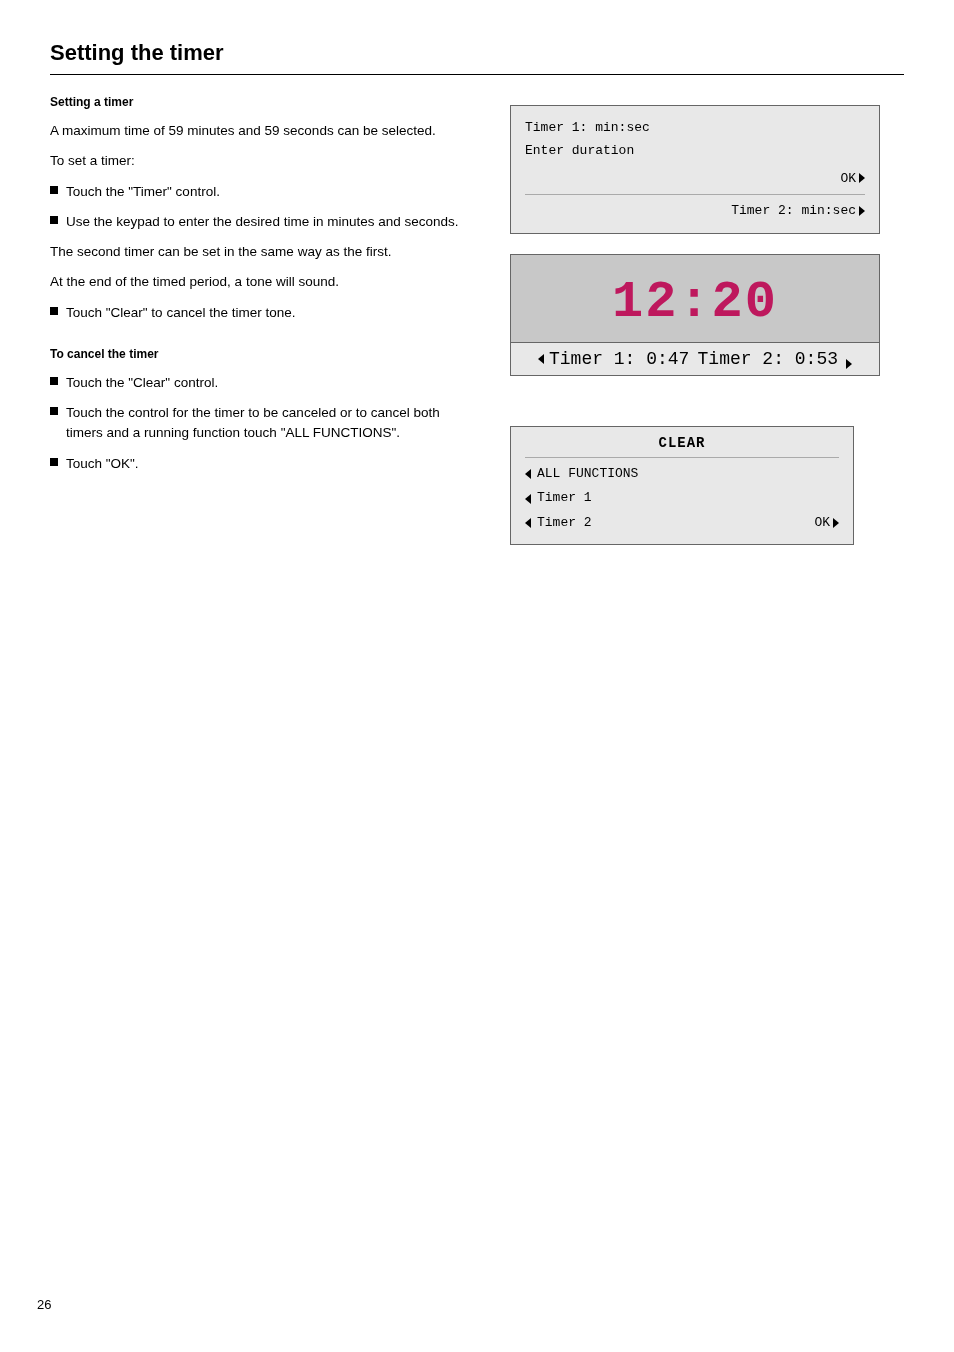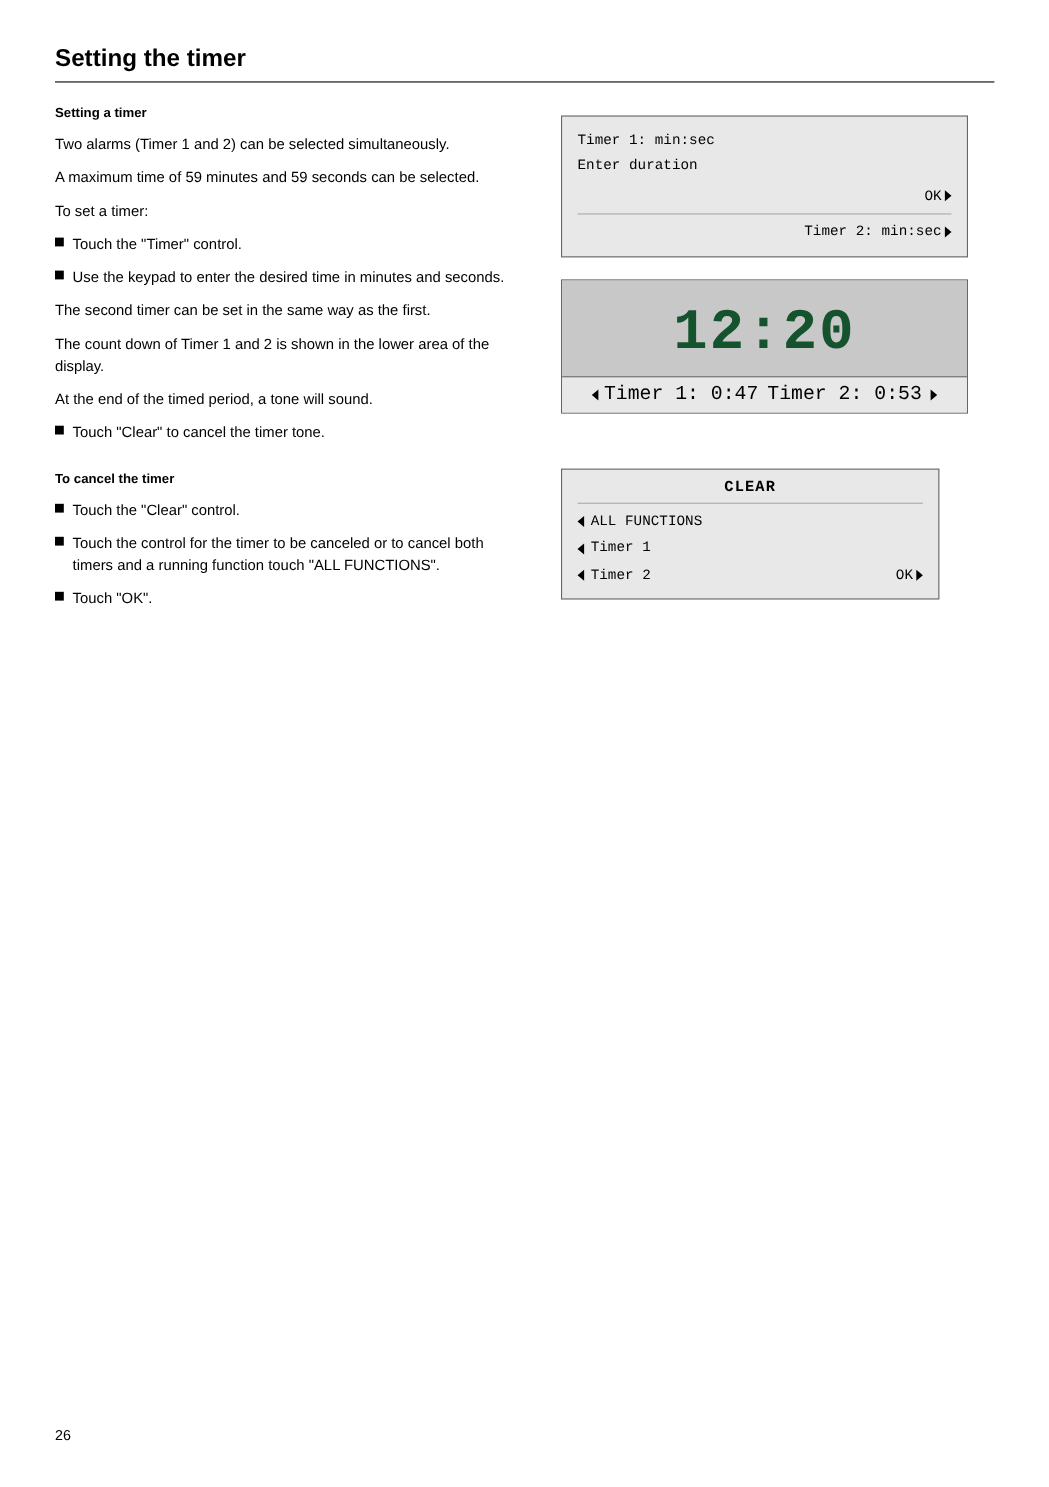--- a/index.html
+++ b/index.html
@@ -137,42 +137,42 @@
       background: #c8c8c8;
       text-align: center;
       padding: 18px 0 10px 0;
     }
 
     .clock-time {
       font-size: 52px;
       font-weight: bold;
       font-family: 'Courier New', monospace;
       letter-spacing: 2px;
-      color: #14532d;
+      color: #be185d;
     }
 
     .clock-bottom {
       display: flex;
       justify-content: space-between;
       align-items: center;
       padding: 6px 27px;
       background: #e8e8e8;
       font-size: 18px;
       border-top: 1.5px solid #666;
     }
 
     .timer-left {
       display: flex;
       align-items: center;
       gap: 5px;
     }
 
     .timer-right {
       display: flex;
-      align-items: center;
+      align-items: flex-end;
       gap: 8px;
     }
 
     
     .panel-clear {
       width: 344px;
       padding: 8px 14px;
     }
 
     .clear-header {
@@ -193,49 +193,47 @@
 
     .clear-row-last {
       display: flex;
       justify-content: space-between;
       align-items: center;
     }
 
     .page-number {
       position: fixed;
       bottom: 40px;
-      left: 50px;
+      left: 37px;
       font-size: 13px;
     }
   </style>
 </head>
 <body>
 
 <div class="page-title">Setting the timer</div>
 
 <div class="main-content">
 
   <div class="left-col">
     <div class="section-title">Setting a timer</div>
 
-    <p class="body-text">Two alarms (Timer 1 and 2) can be selected simultaneously.</p>
     <p class="body-text">A maximum time of 59 minutes and 59 seconds can be selected.</p>
     <p class="body-text">To set a timer:</p>
 
     <div class="bullet-item">
       <span class="bullet-square"></span>
       <span>Touch the "Timer" control.</span>
     </div>
     <div class="bullet-item">
       <span class="bullet-square"></span>
       <span>Use the keypad to enter the desired time in minutes and seconds.</span>
     </div>
 
     <p class="body-text">The second timer can be set in the same way as the first.</p>
-    <p class="body-text">The count down of Timer 1 and 2 is shown in the lower area of the display.</p>
     <p class="body-text">At the end of the timed period, a tone will sound.</p>
 
     <div class="bullet-item">
       <span class="bullet-square"></span>
       <span>Touch "Clear" to cancel the timer tone.</span>
     </div>
 
     <div class="section-title">To cancel the timer</div>
 
     <div class="bullet-item">

